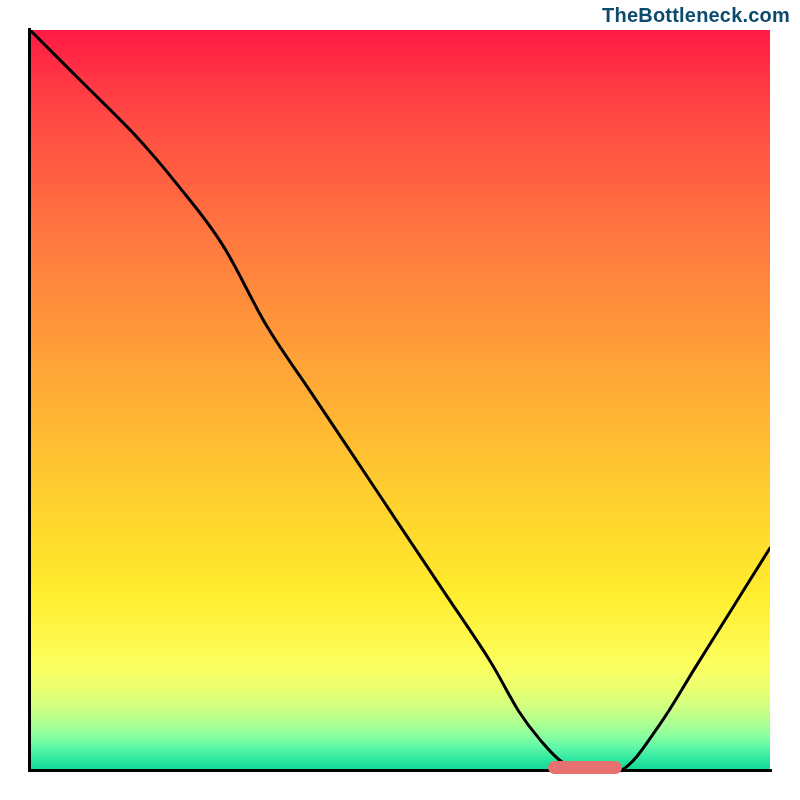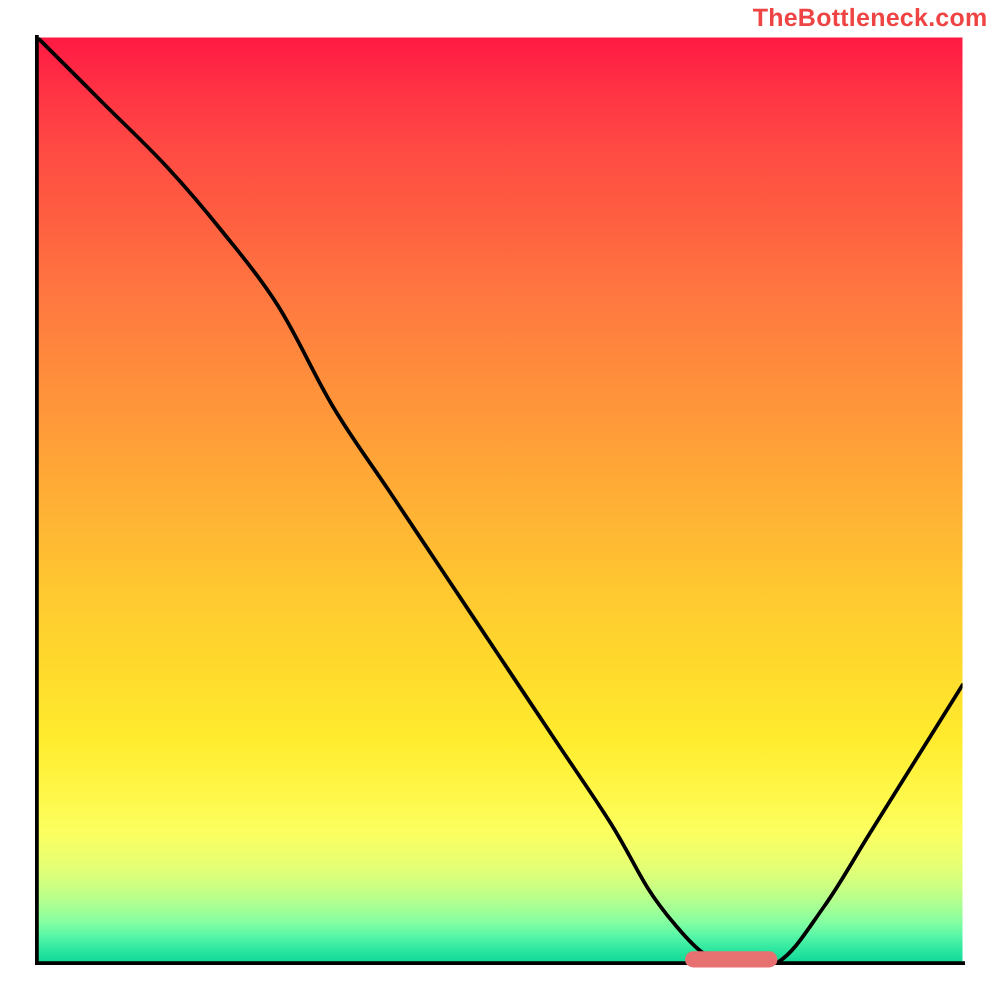--- a/index.html
+++ b/index.html
@@ -80,21 +80,21 @@
     border-radius: 7px;
     background: #e77070;
   }
   .watermark {
     position: absolute;
     top: 4px;
     right: 10px;
     font-family: Arial, Helvetica, sans-serif;
     font-size: 20px;
     font-weight: 600;
-    color: #ef4444;
+    color: #0c4a6e;
     letter-spacing: 0.2px;
   }
 </style>
 </head>
 <body>
 
 <div class="chart-container">
 
   <div class="plot-area"></div>
 

